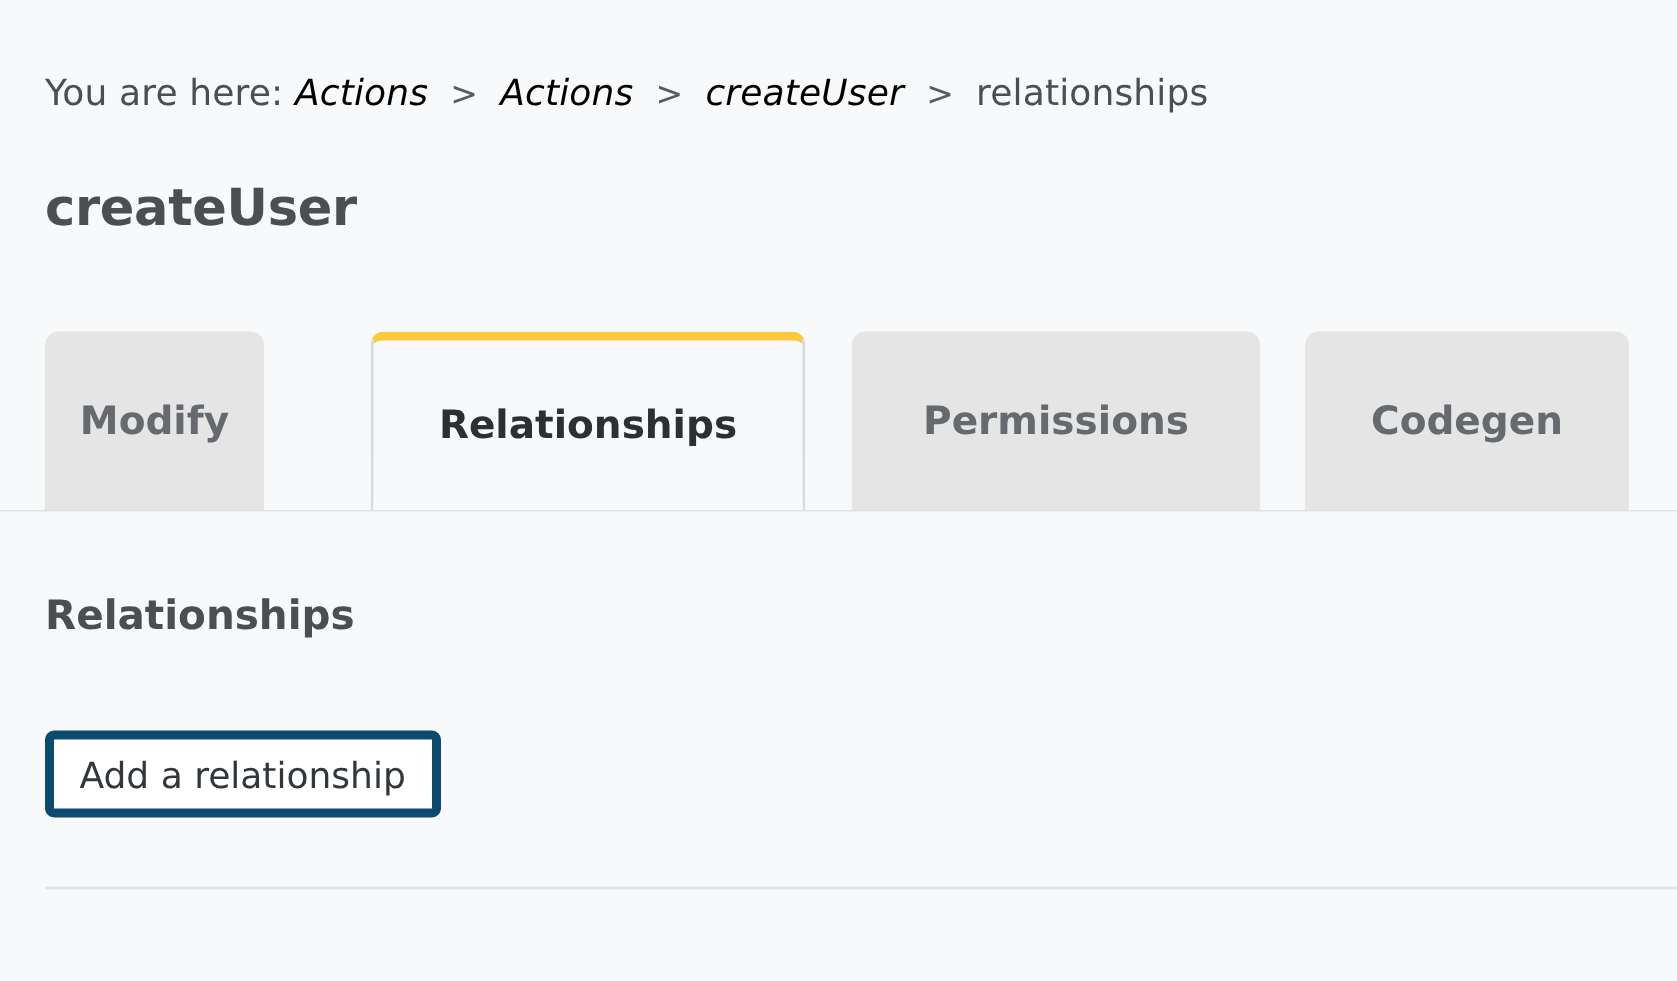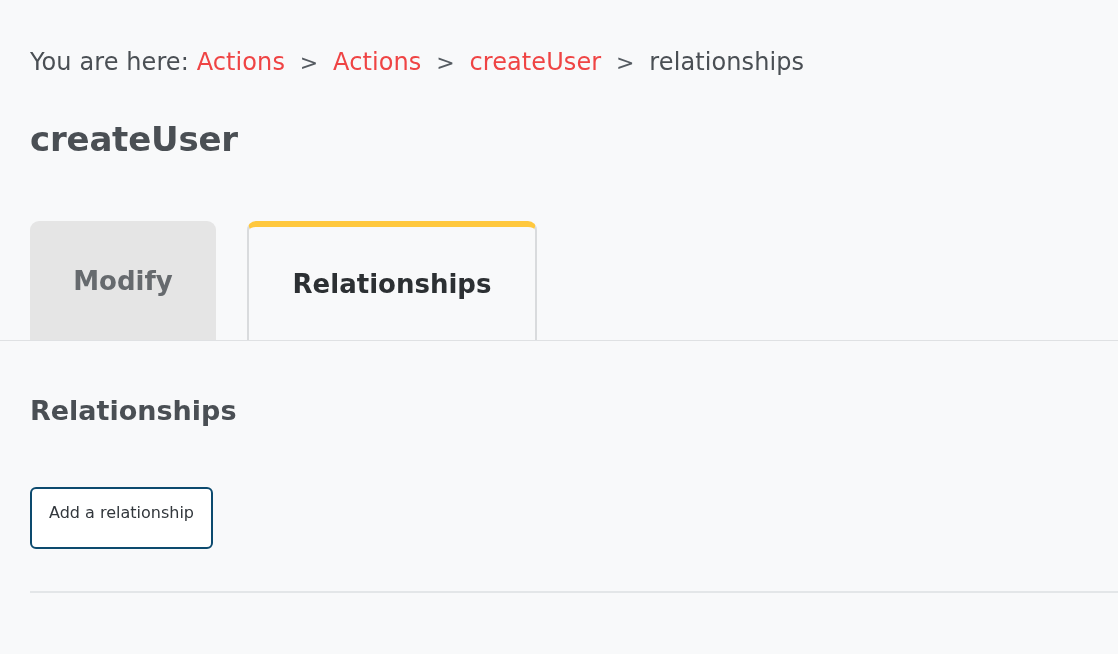--- a/index.html
+++ b/index.html
@@ -25,23 +25,24 @@
     line-height: 40px;
     color: #4a4f54;
     white-space: nowrap;
     letter-spacing: 0.1px;
   }
   .breadcrumb .crumb-static {
     color: #4a4f54;
     margin-top: 28px;
   }
   .breadcrumb .crumb-link {
-    color: #ef4444;
+    color: #000000;
     text-decoration: none;
     cursor: pointer;
+    font-style: italic;
   }
   .breadcrumb .crumb-current {
     color: #4a4f54;
   }
   .breadcrumb .crumb-sep {
     color: #555b61;
     padding: 0 7px;
     font-size: 22px;
   }
 
@@ -108,26 +109,26 @@
     font-size: 27px;
     font-weight: bold;
     color: #4a4f54;
     line-height: 38px;
   }
 
   .add-rel-button {
     position: absolute;
     left: 30px;
     top: 487px;
-    padding: 10px 17px 20px 17px;
+    padding: 10px 17px 8px 17px;
     background: #ffffff;
-    border: 2px solid #0c4a6e;
+    border: 6px solid #0c4a6e;
     border-radius: 6px;
     font-family: "DejaVu Sans", "Liberation Sans", sans-serif;
-    font-size: 16px;
+    font-size: 24px;
     color: #32373c;
     line-height: 28px;
     cursor: pointer;
     white-space: nowrap;
   }
 
   .divider {
     position: absolute;
     left: 30px;
     top: 591px;
@@ -148,28 +149,34 @@
   <span class="crumb-link">createUser</span>
   <span class="crumb-sep">&gt;</span>
   <span class="crumb-current">relationships</span>
 </div>
 
 <div class="page-title">createUser</div>
 
 <div class="tab-bar">
   <div class="tab-bar-baseline"></div>
 
-  <div class="tab inactive" style="left:30px; width:186px;">
+  <div class="tab inactive" style="left:30px; width:146px;">
     <span>Modify</span>
   </div>
 
   <div class="tab active" style="left:247px; width:290px;">
     <span>Relationships</span>
   </div>
 
+  <div class="tab inactive" style="left:568px; width:272px;">
+    <span>Permissions</span>
+  </div>
 
+  <div class="tab inactive" style="left:870px; width:216px;">
+    <span>Codegen</span>
+  </div>
 </div>
 
 <div class="section-heading">Relationships</div>
 
 <button class="add-rel-button">Add a relationship</button>
 
 <div class="divider"></div>
 
 </body></html>

